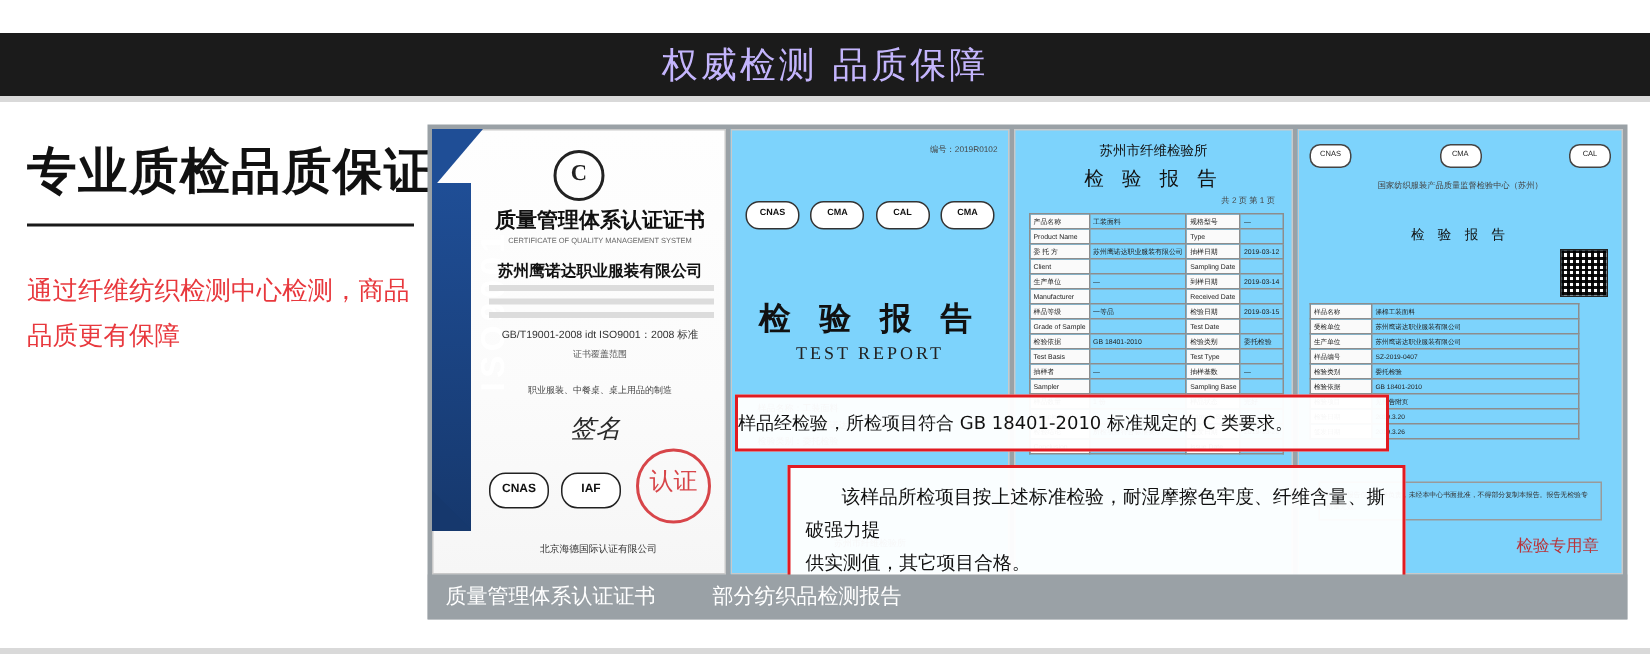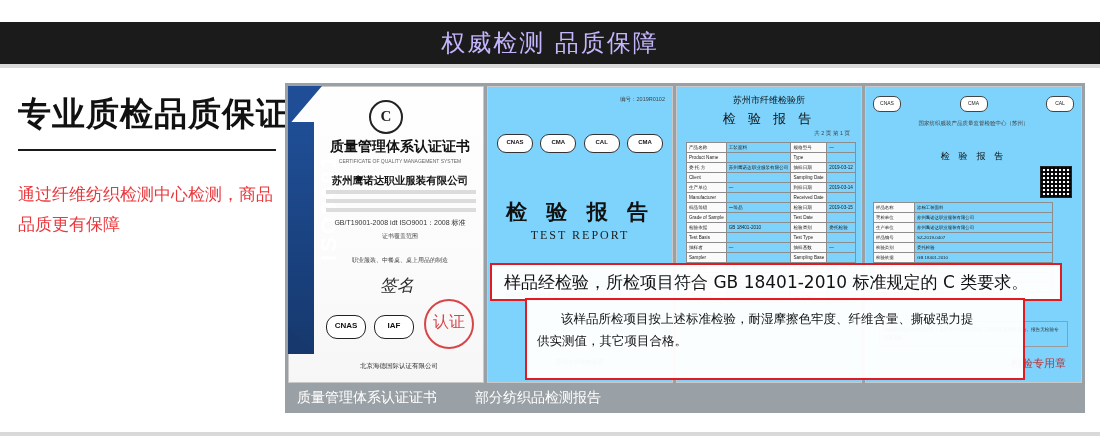--- a/index.html
+++ b/index.html
@@ -475,31 +475,31 @@
     position: absolute;
     border: 2.5px solid #e11b22;
     background: rgba(255,255,255,0.96);
     box-sizing: border-box;
     color: #111;
     font-family: "DejaVu Sans", sans-serif;
   }
   .callout-1 {
     left: 205px;
     top: 180px;
-    width: 572px;
+    width: 436px;
     height: 38px;
     display: flex;
     align-items: center;
-    padding-left: 12px;
-    font-size: 17px;
+    padding-left: 0;
+    font-size: 12px;
   }
   .callout-2 {
     left: 240px;
-    top: 215px;
-    width: 500px;
+    top: 227px;
+    width: 412px;
     height: 82px;
     padding: 8px 10px 0 10px;
     font-size: 12.5px;
     line-height: 22px;
   }
   .callout-2 .ind { text-indent: 24px; }
   
   .caption-bar {
     position: absolute;
     left: 0;

